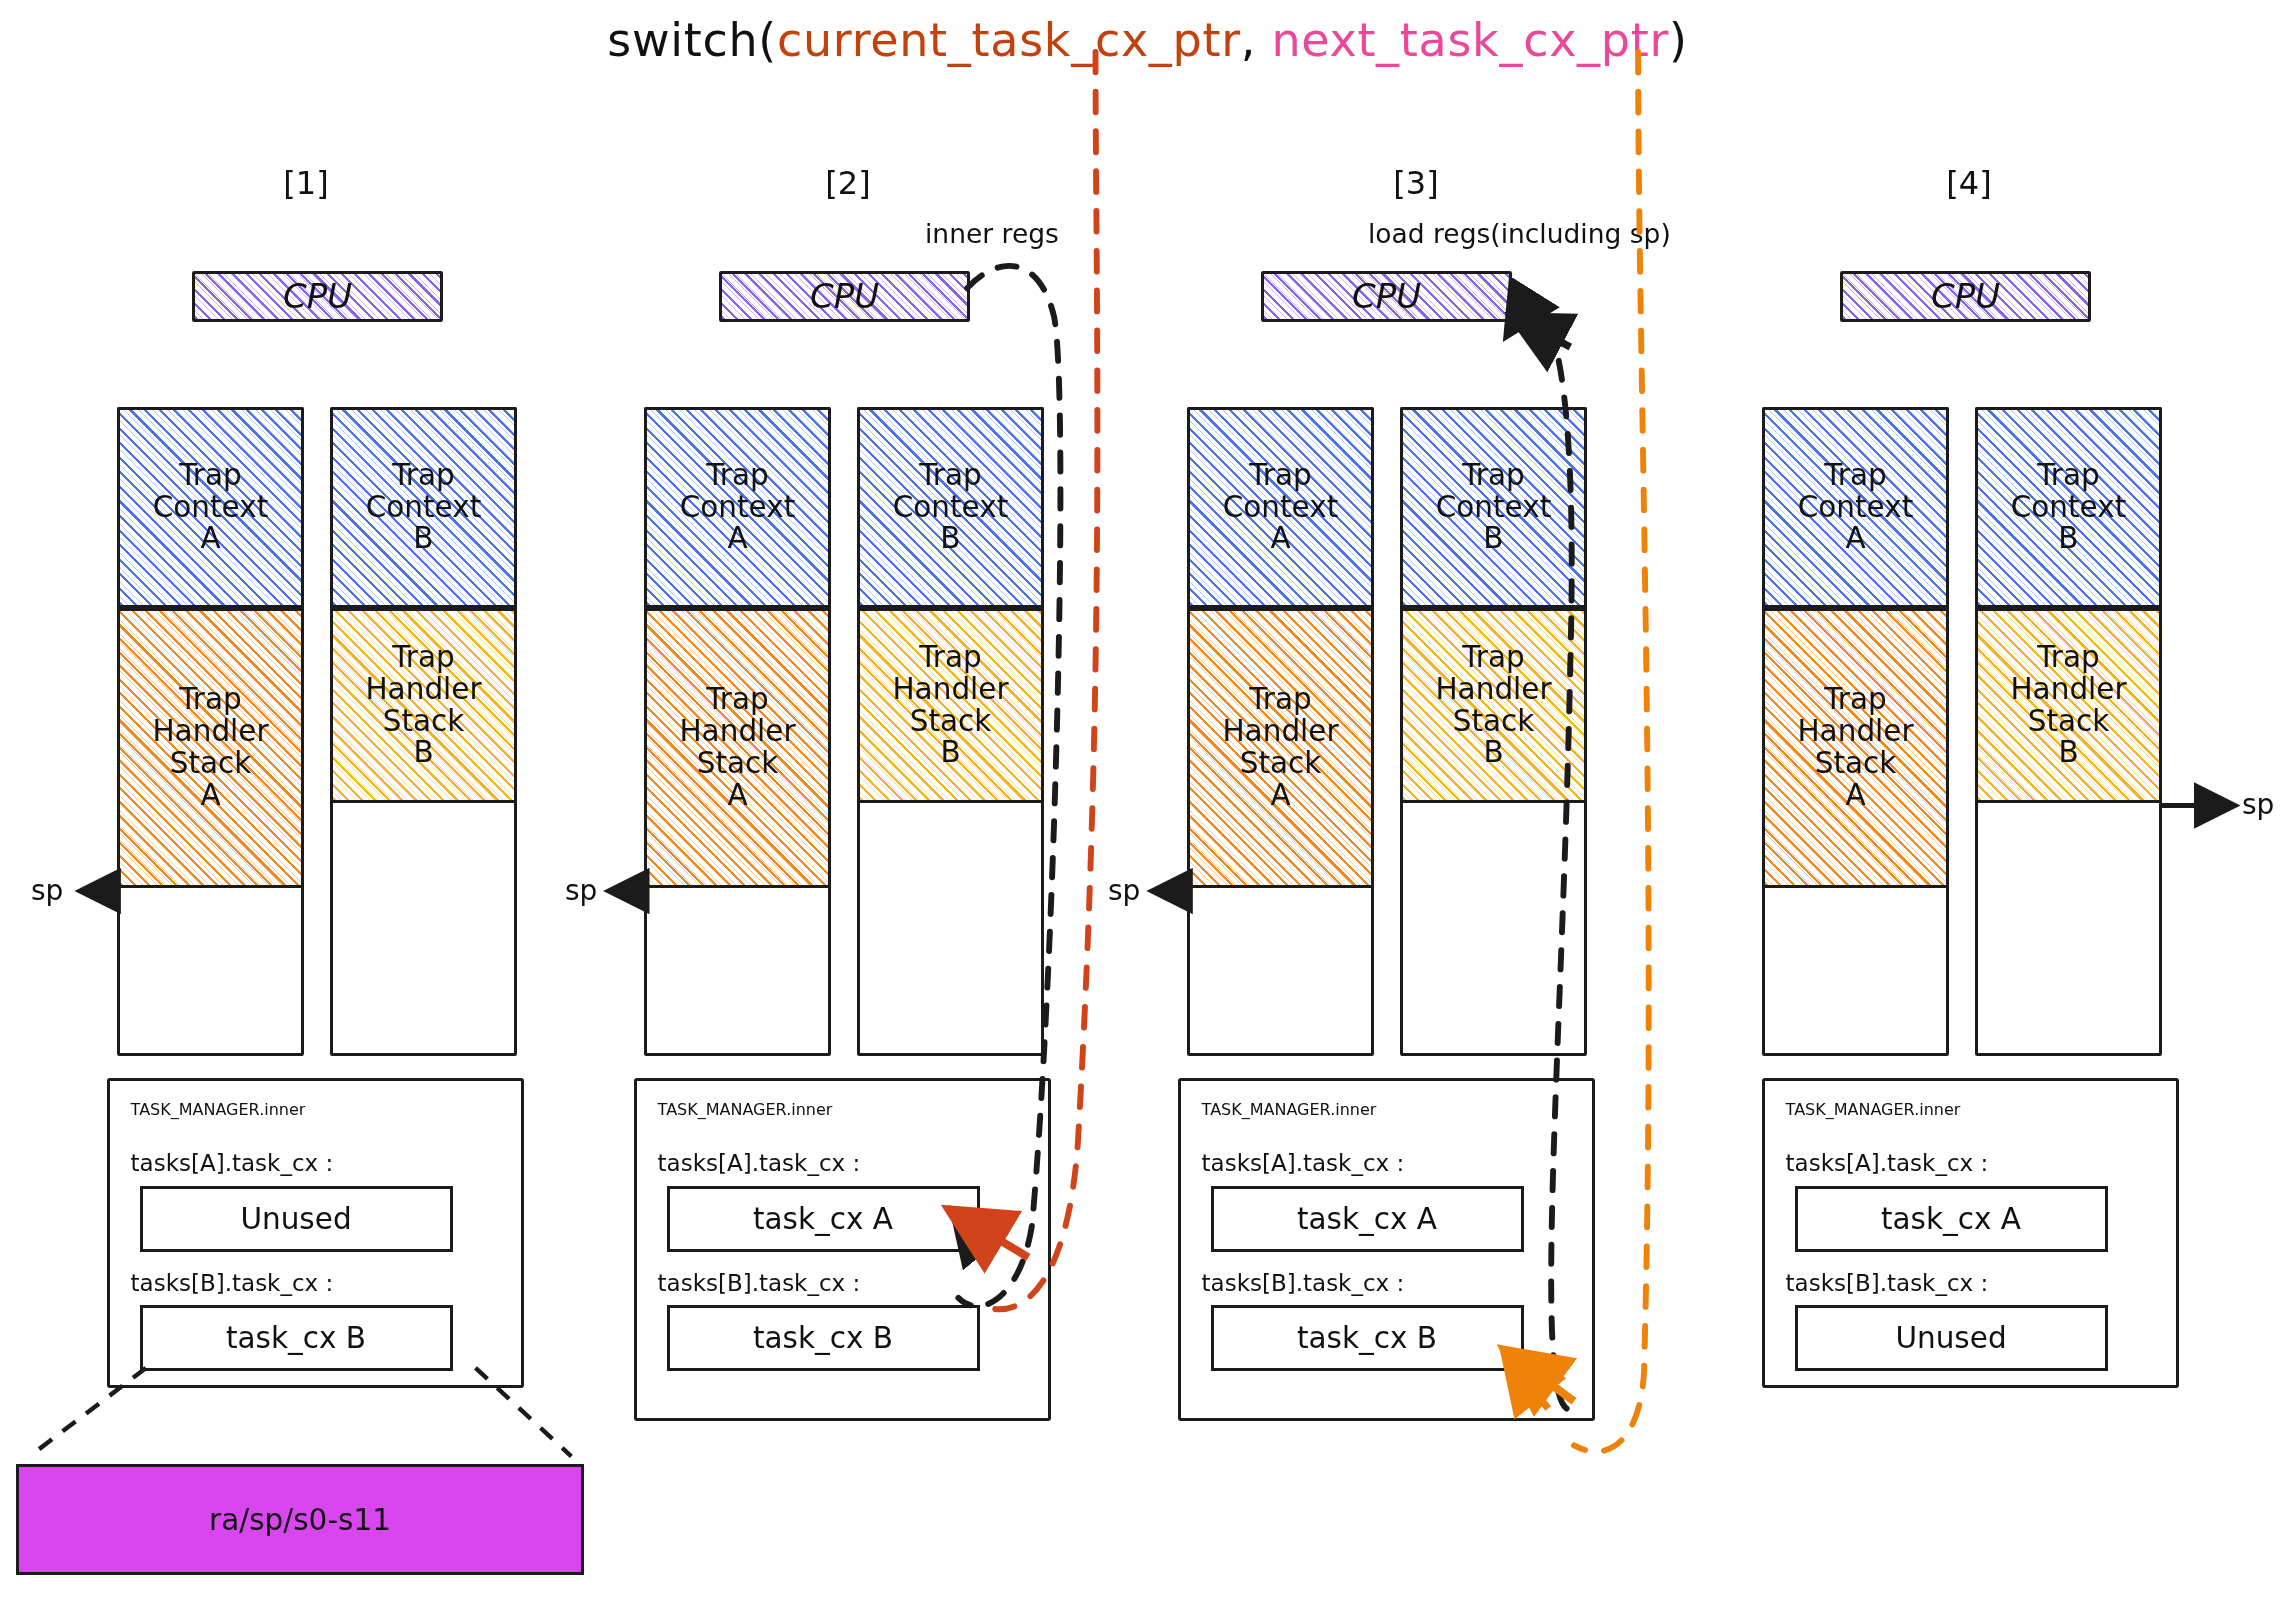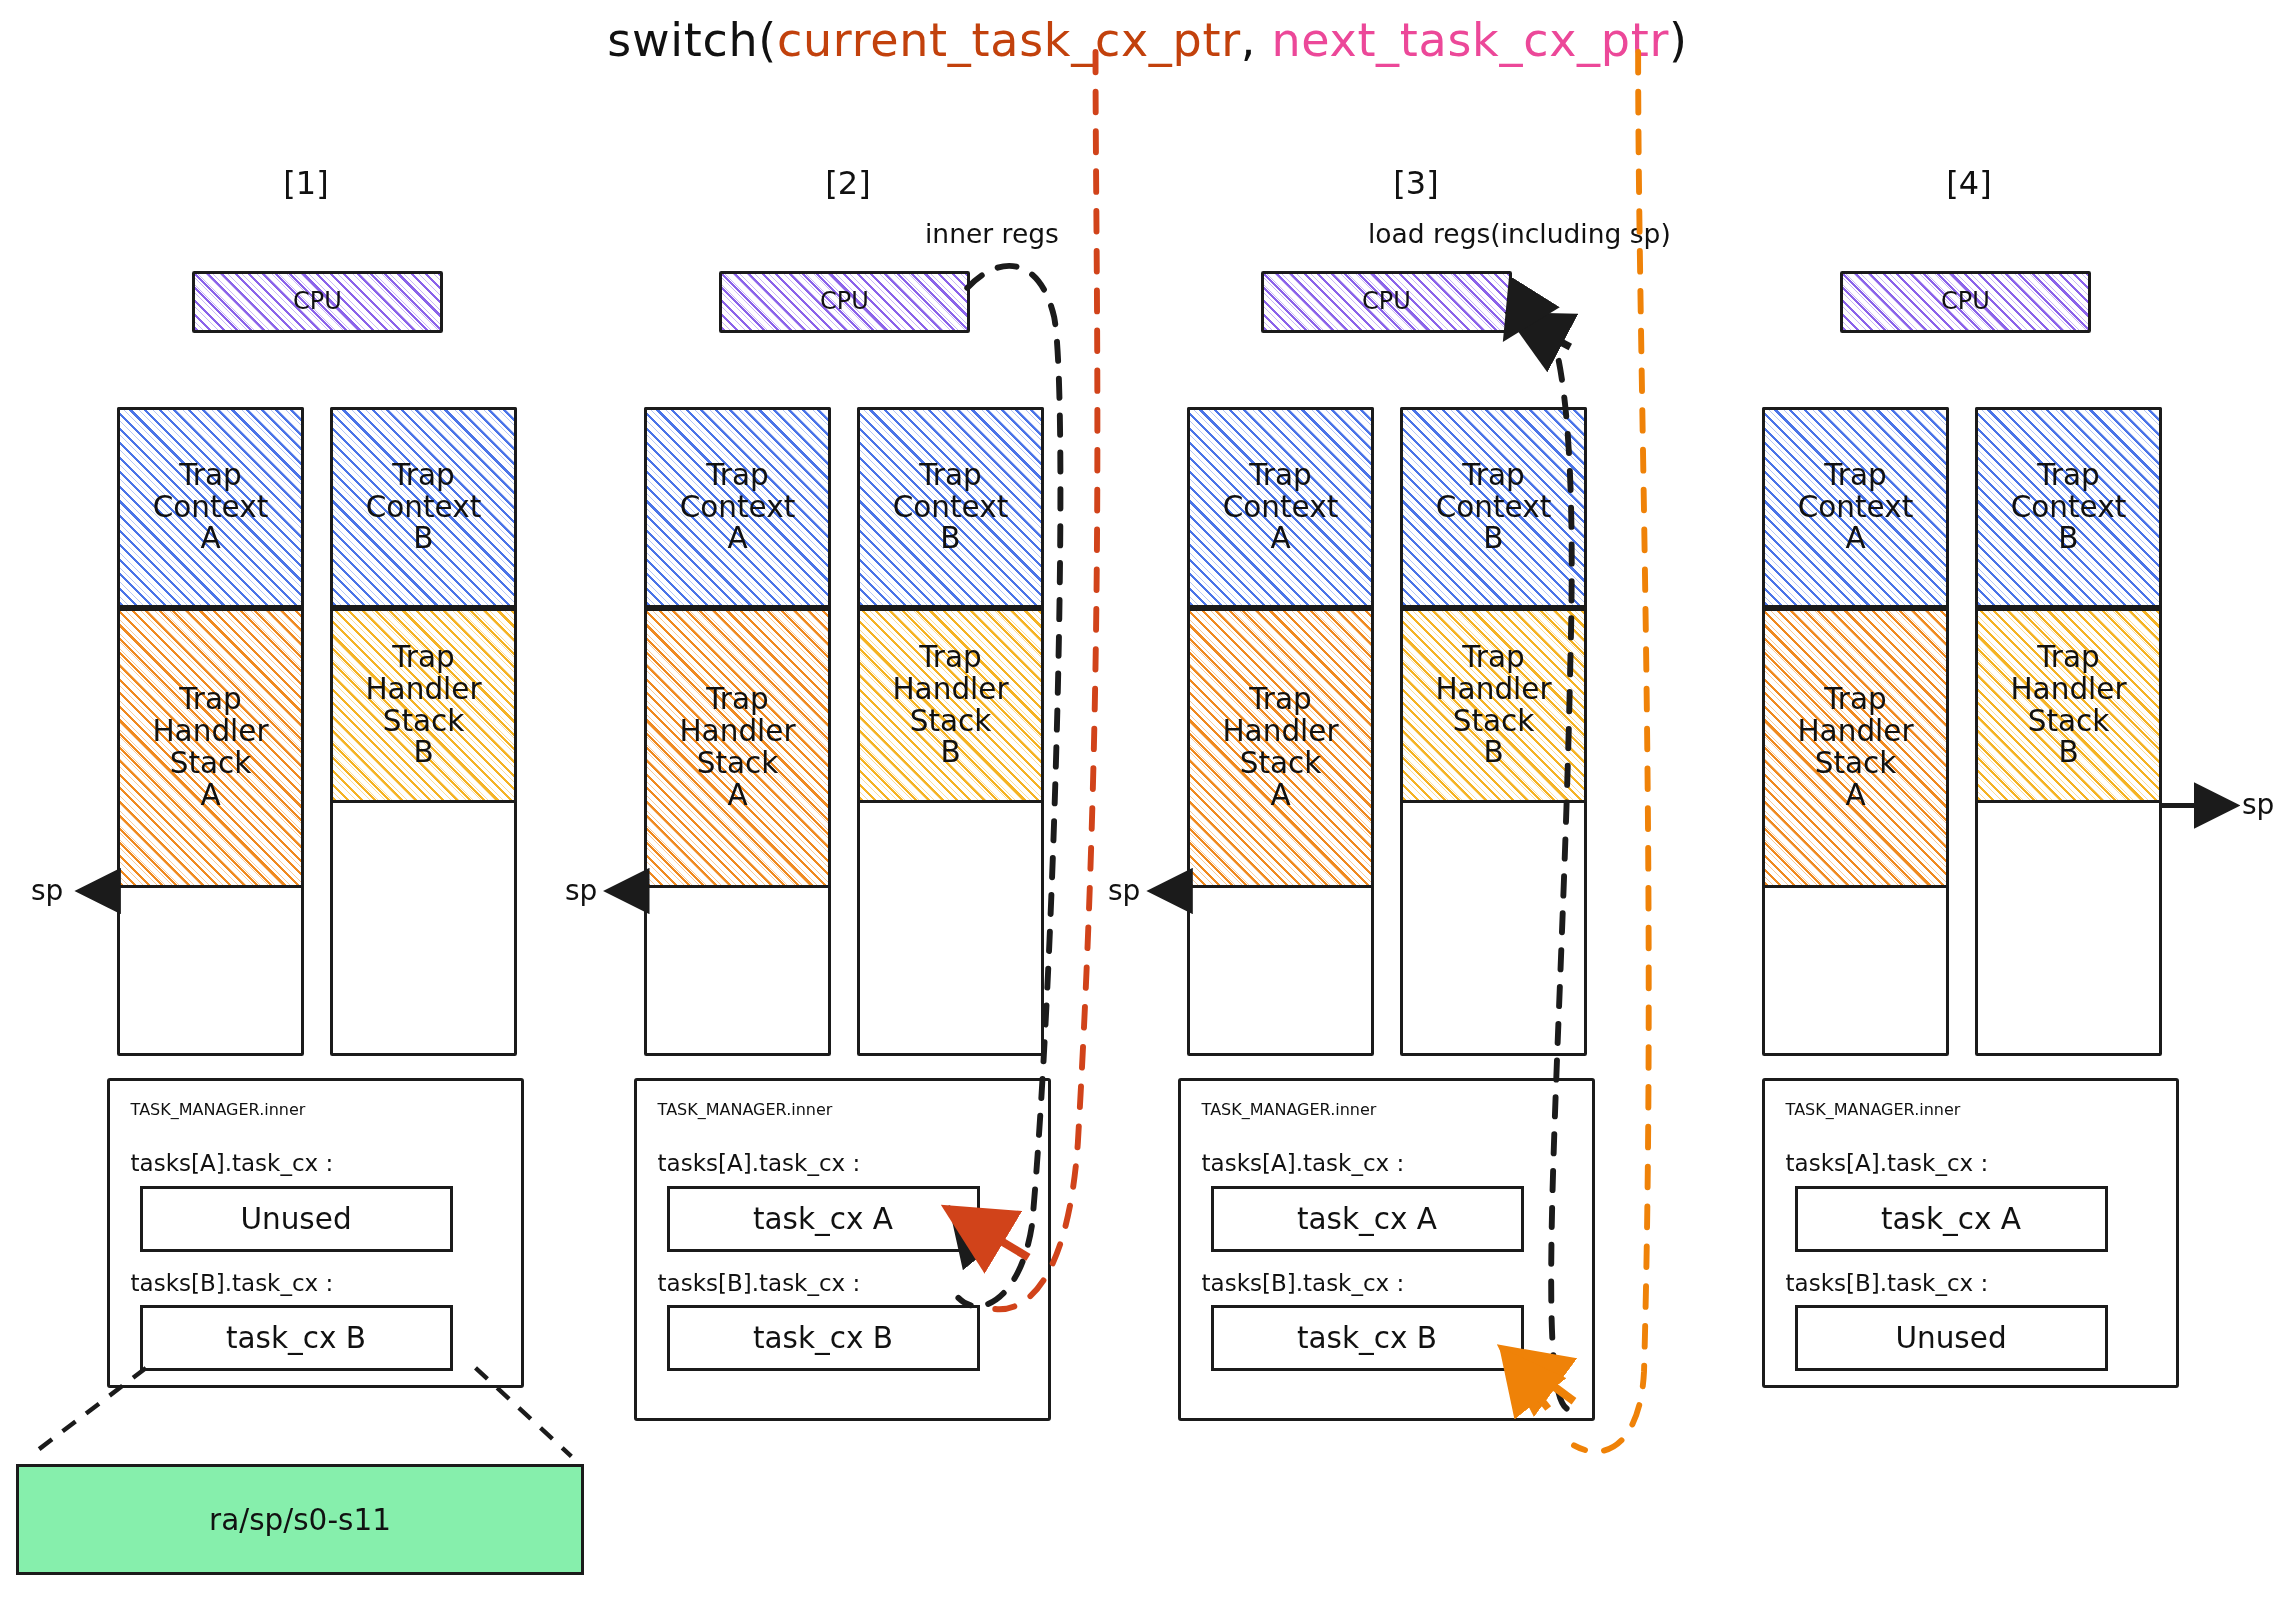--- a/index.html
+++ b/index.html
@@ -33,21 +33,21 @@
   .bx .lbl{position:relative;z-index:3;}
 
   
   .h-purple{background-image:repeating-linear-gradient(45deg,#8b63ea 0 2.2px,rgba(139,99,234,.0) 2.2px 9.6px),repeating-linear-gradient(45deg,rgba(139,99,234,.45) 0 0.7px,transparent 0.7px 5.2px);}
   .h-blue  {background-image:repeating-linear-gradient(45deg,#4a74e8 0 2.2px,rgba(74,116,232,0) 2.2px 10.3px),repeating-linear-gradient(45deg,rgba(74,116,232,.4) 0 0.7px,transparent 0.7px 5.2px);}
   .h-orange{background-image:repeating-linear-gradient(45deg,#f08a20 0 2.2px,rgba(240,138,32,0) 2.2px 9.6px),repeating-linear-gradient(45deg,rgba(240,138,32,.45) 0 0.7px,transparent 0.7px 5.2px);}
   .h-amber {background-image:repeating-linear-gradient(45deg,#f5b324 0 2.2px,rgba(245,179,36,0) 2.2px 9.6px),repeating-linear-gradient(45deg,rgba(245,179,36,.45) 0 0.7px,transparent 0.7px 5.2px);}
   .h-green {background-image:repeating-linear-gradient(45deg,#7ac32d 0 2.9px,rgba(122,195,45,0) 2.9px 10.3px),repeating-linear-gradient(45deg,rgba(122,195,45,.5) 0 0.7px,transparent 0.7px 5.2px);}
   .h-gray  {background-image:repeating-linear-gradient(45deg,#b9c2cf 0 2.2px,rgba(185,194,207,0) 2.2px 10.3px),repeating-linear-gradient(45deg,rgba(185,194,207,.5) 0 0.7px,transparent 0.7px 5.2px);}
 
-  .cpu{font-size:24px;height:62px;}
+  .cpu{font-size:34px;height:51px;font-style:italic;}
   .tctx{font-size:29.5px;}
   .thstack{font-size:29.5px;}
 
   
   .tm-panel{
     box-sizing:border-box;border:3.7px solid #1b1b1b;border-radius:2.9px;background:#fff;
   }
   .tm-title{font-size:16px;position:absolute;}
   .tm-sub{font-size:23px;position:absolute;}
   .tm-slot{
@@ -60,21 +60,21 @@
   .sp-lbl{font-size:28px;position:absolute;}
 
   
   .ann{font-size:26.5px;position:absolute;white-space:nowrap;}
 
   svg.overlay{position:absolute;left:0;top:0;width:2295px;height:1608px;pointer-events:none;}
 
   
   .callout{
     box-sizing:border-box;border:3.7px solid #1b1b1b;
-    display:flex;align-items:center;justify-content:center;font-size:29.5px;background:#86efac;
+    display:flex;align-items:center;justify-content:center;font-size:29.5px;background:#d946ef;
   }
 </style>
 </head>
 <body>
 
 <div class="abs" id="title">
   <span>switch(</span><span class="cur">current_task_cx_ptr</span><span>, </span><span class="nxt">next_task_cx_ptr</span><span>)</span>
 </div>
 
 <div class="abs step-hdr" style="left:225px;">[1]</div>

